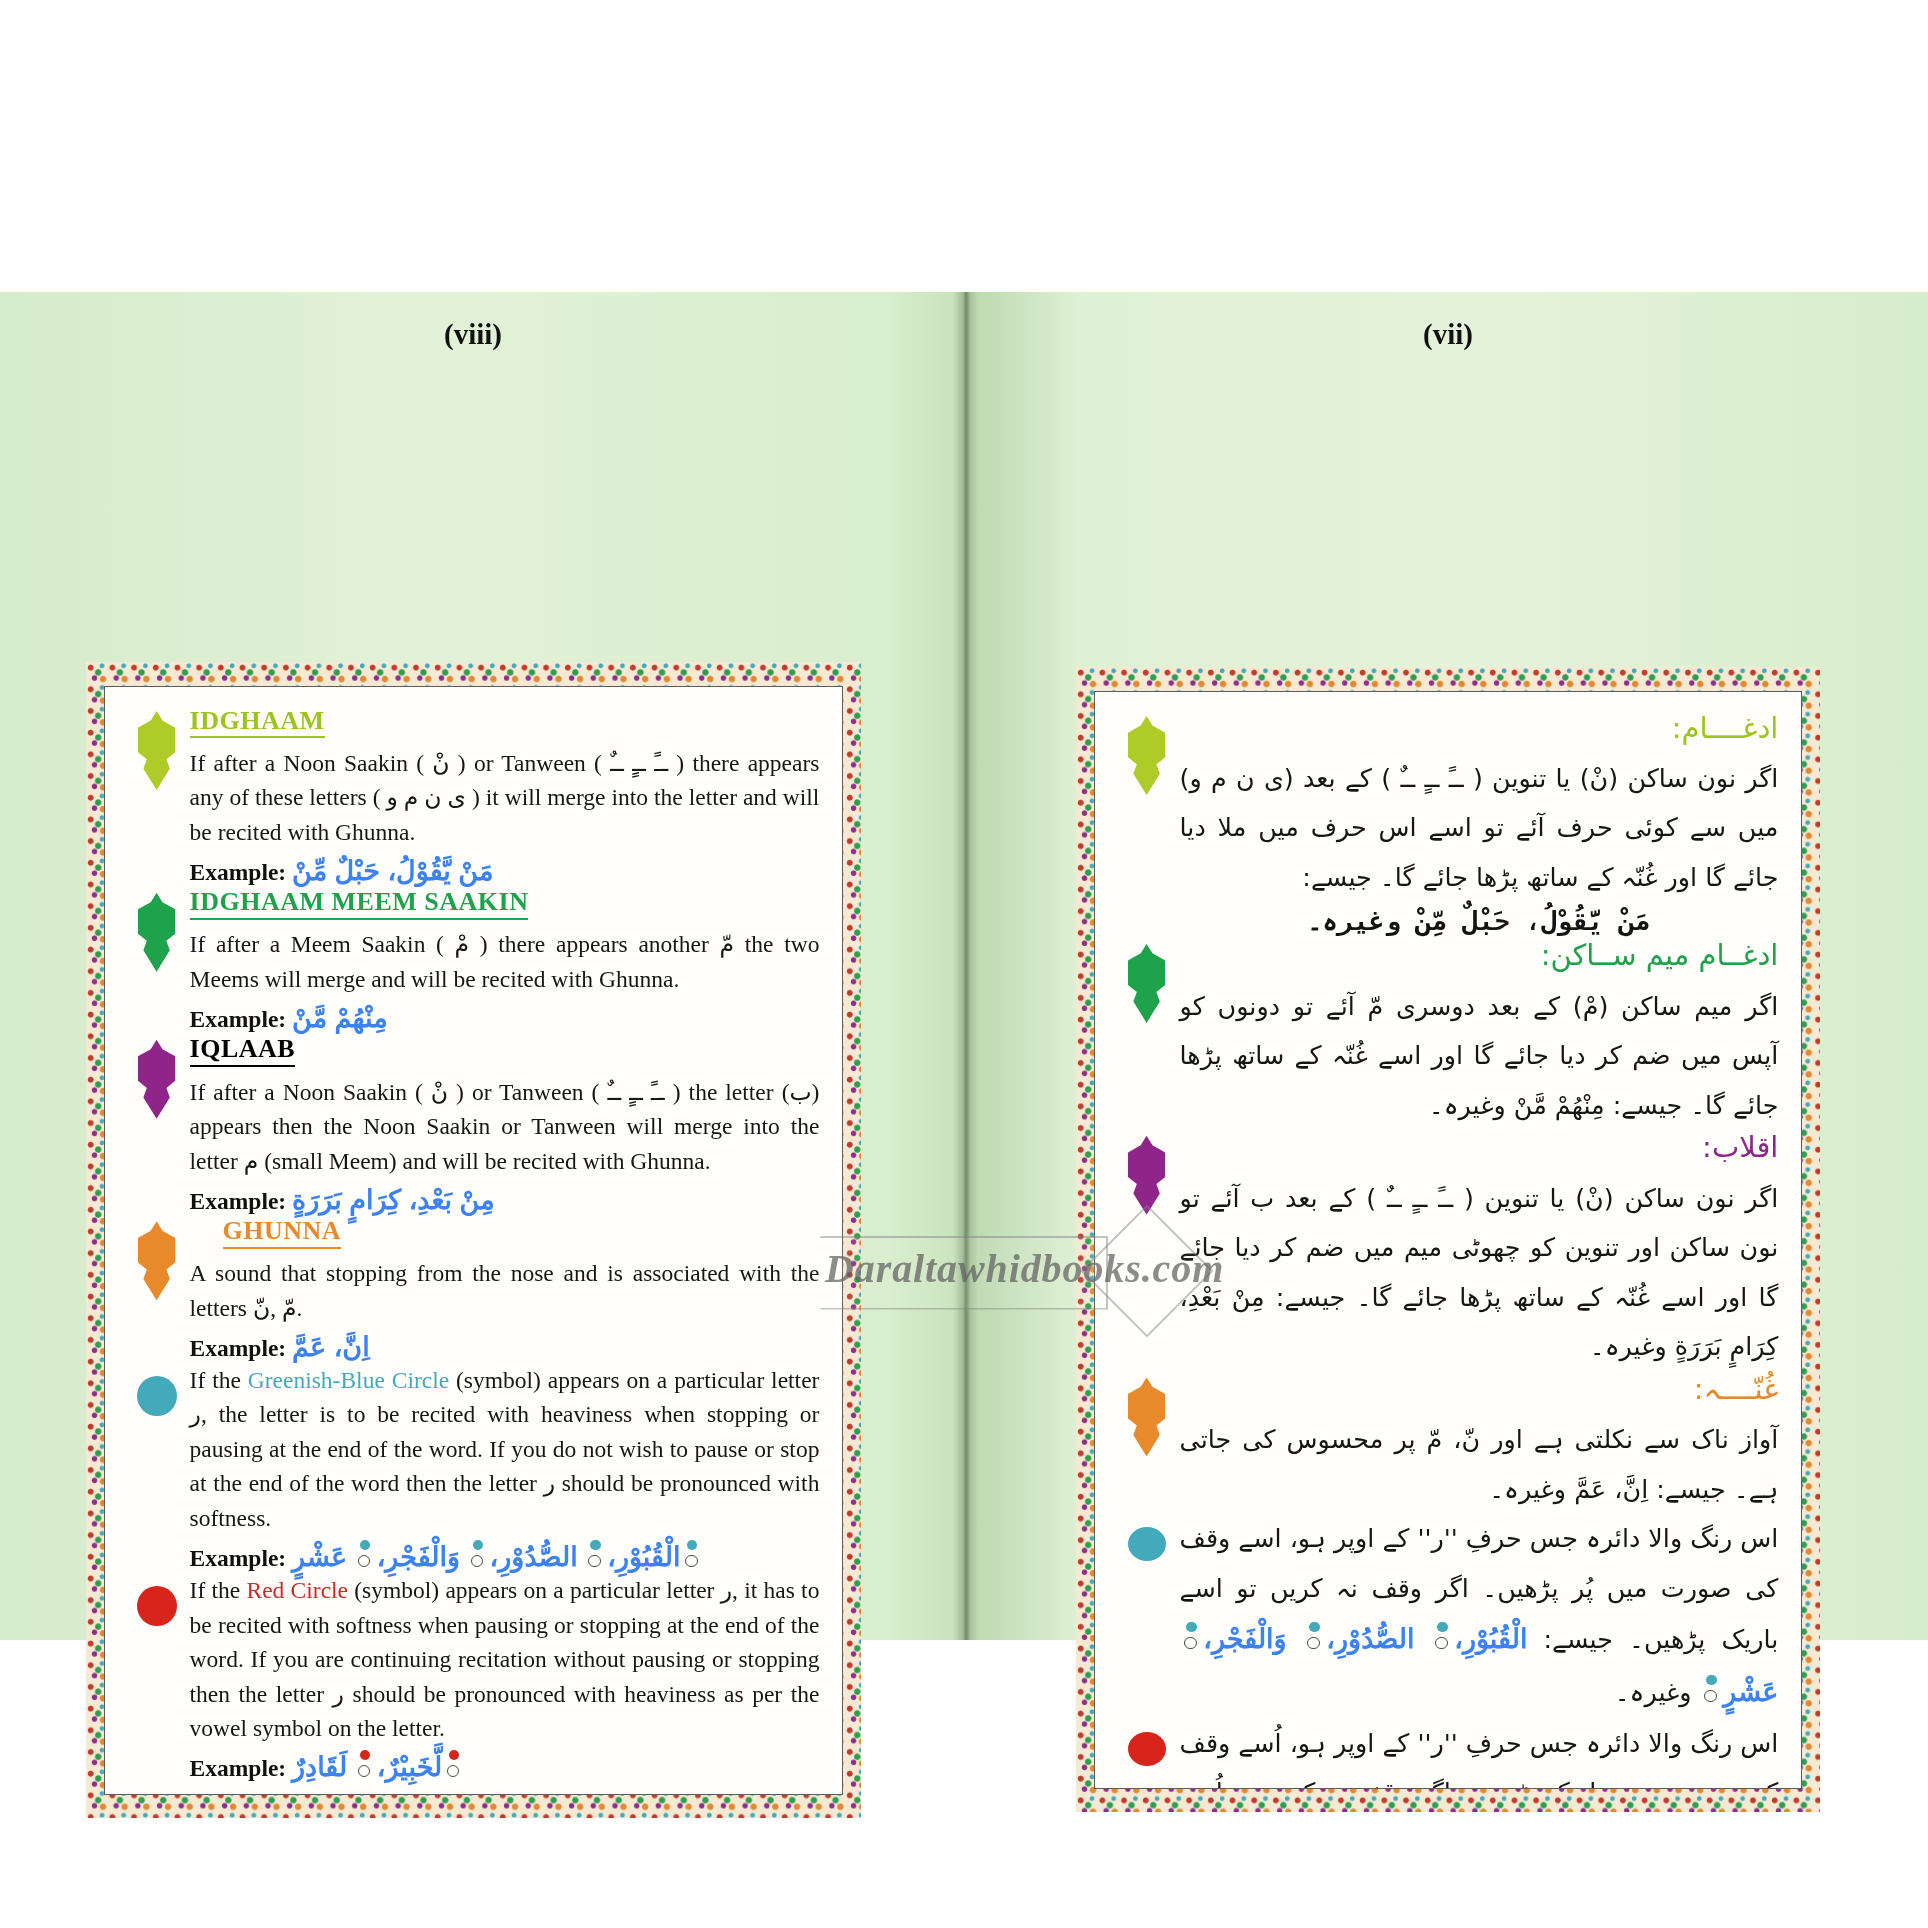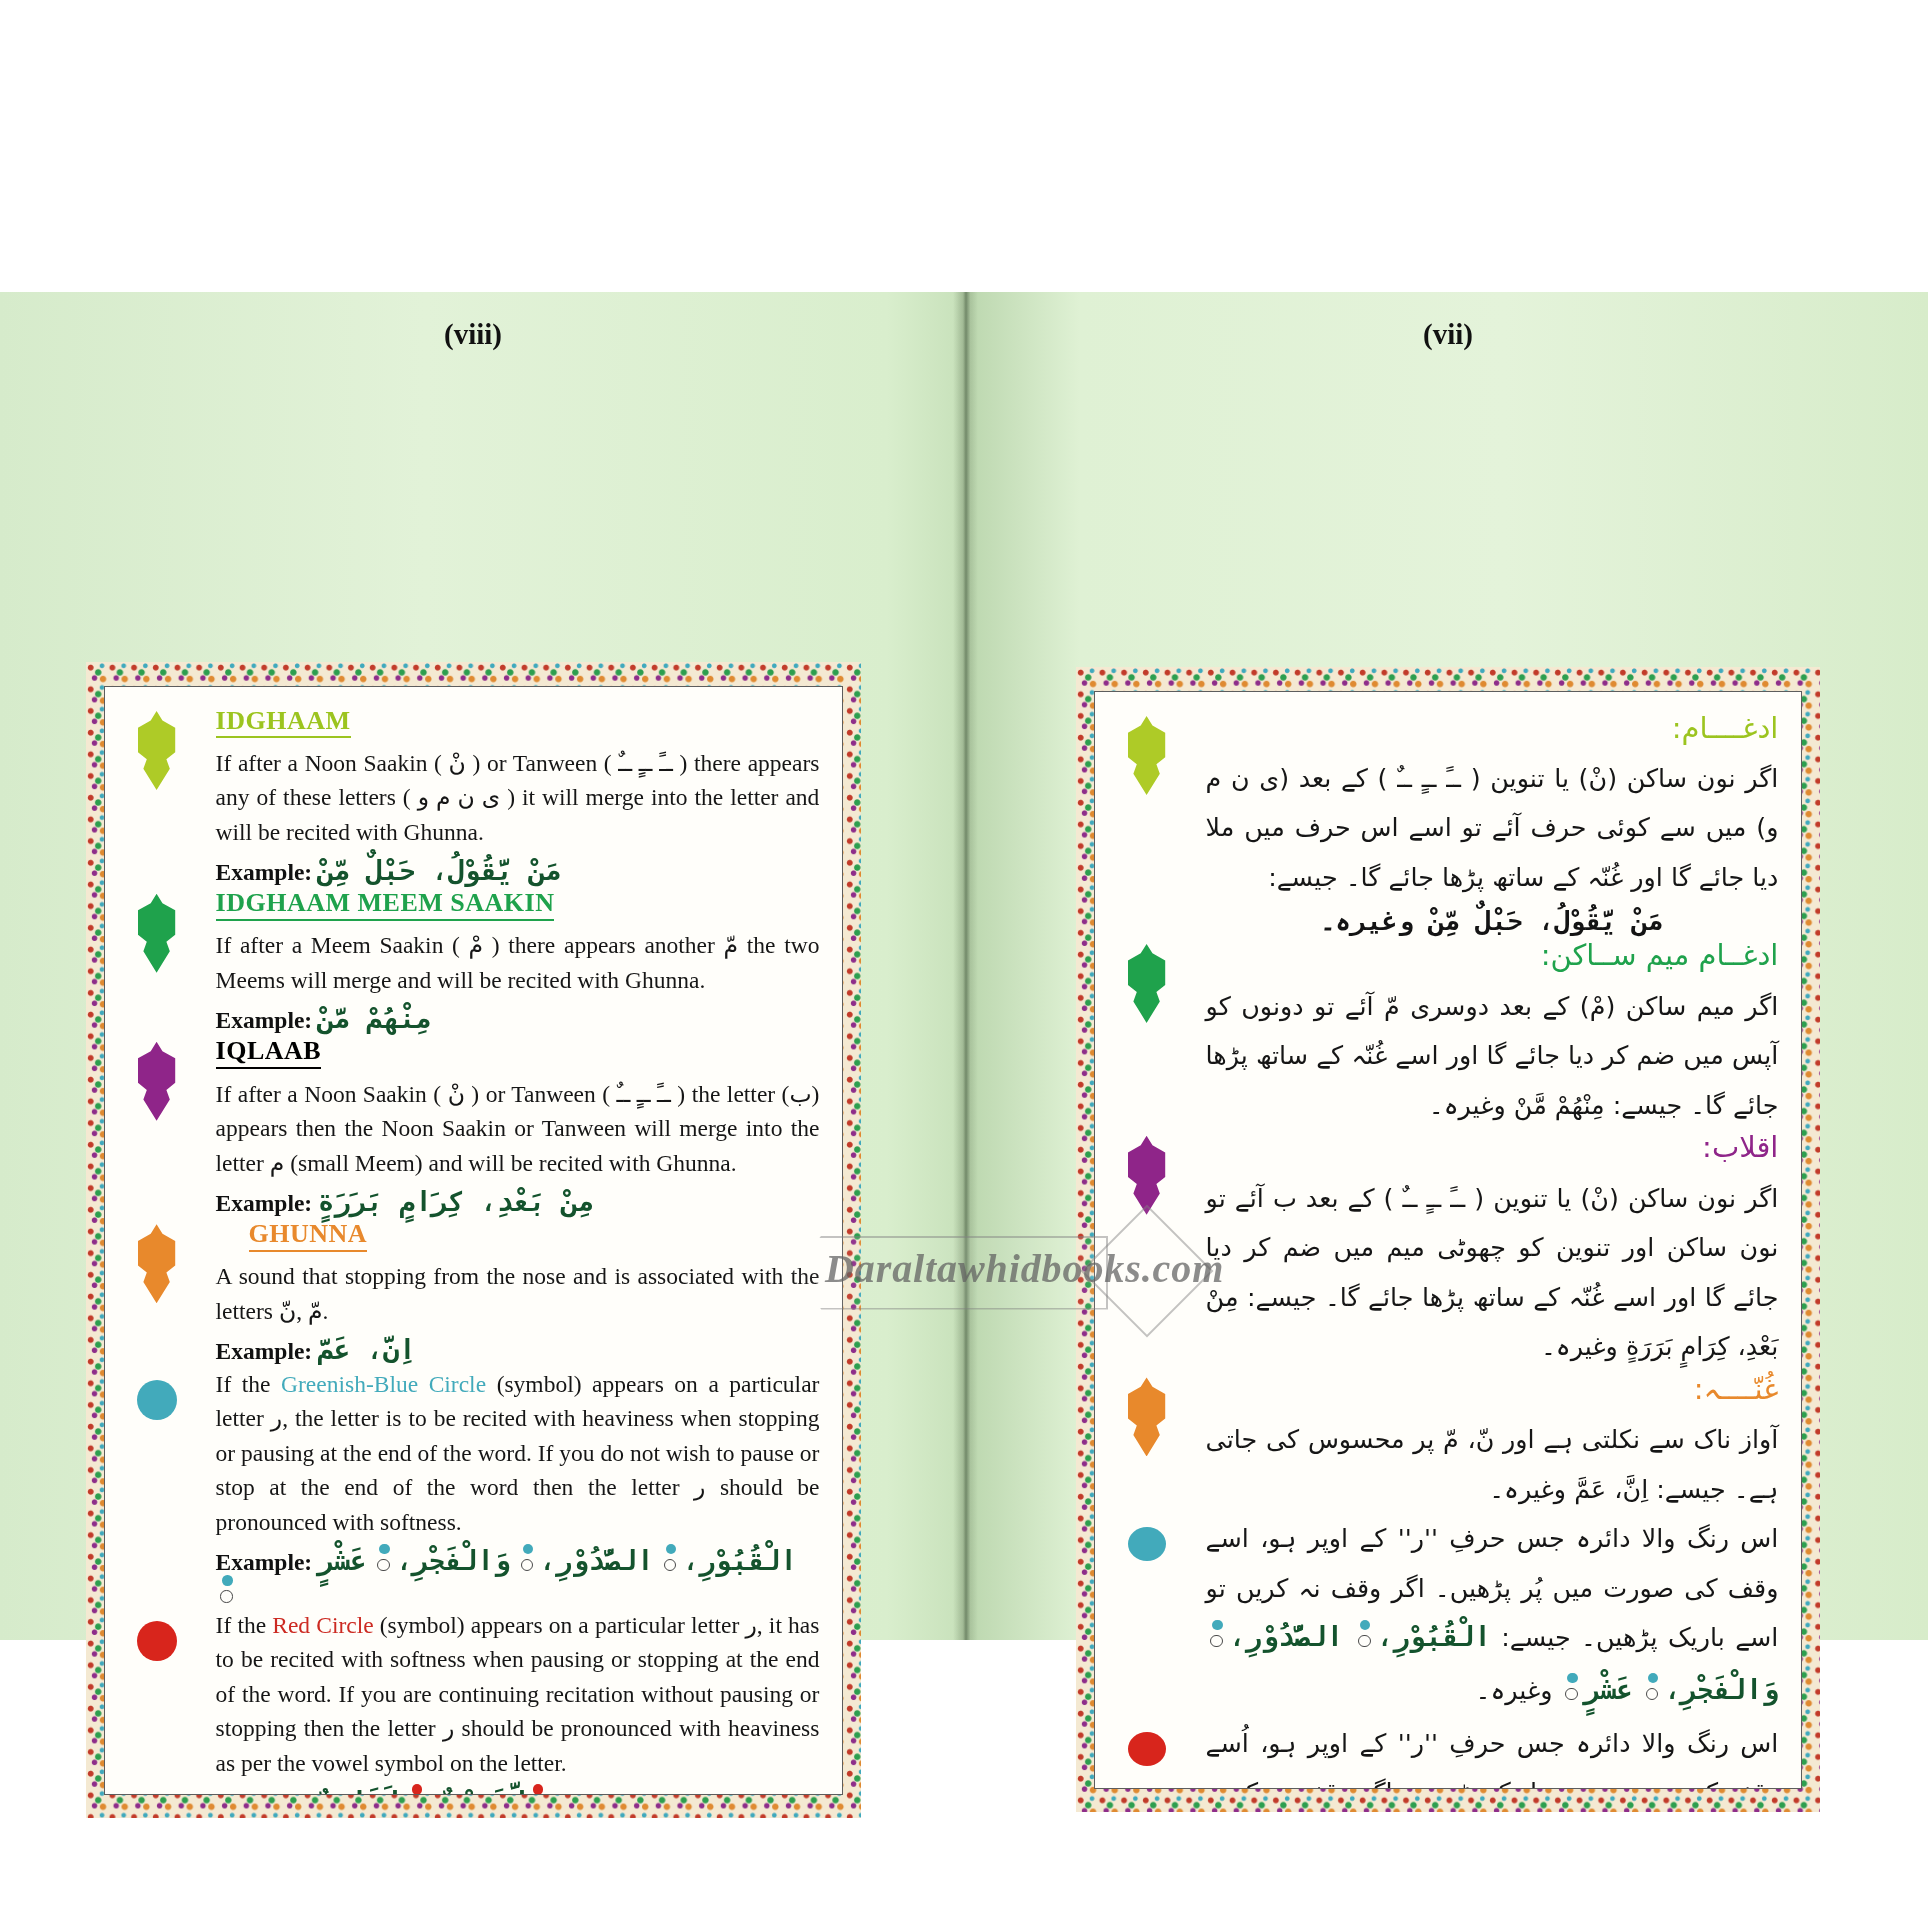--- a/index.html
+++ b/index.html
@@ -24,21 +24,21 @@
       radial-gradient(circle at 17px 17px,#df8a31 2.7px,transparent 3.7px),
       radial-gradient(circle at 16px 3.8px,#3fa9bd 1.9px,transparent 2.8px);
     background-size:21.7px 21.7px;}
   .page-box.left{left:86px;top:370px;width:775px;height:1156px;}
   .page-box.right{left:1076px;top:375px;width:744px;height:1145px;}
   .inner{box-sizing:border-box;width:100%;height:100%;background:#fffefa;
          border:1.9px solid #5d5d5d;padding:19px 22.6px;display:flex;flex-direction:column;
          justify-content:space-between;overflow:hidden;}
   .inner.rtl{direction:rtl;}
   
-  .sec{display:flex;gap:30px;}
+  .sec{display:flex;gap:4px;}
   .symcol{flex:0 0 58px;display:flex;justify-content:center;align-items:flex-start;padding-top:5.6px;}
   .txtcol{flex:1;min-width:0;}
   .leaf{width:49px;height:79px;
     clip-path:polygon(50% 0%,62% 12%,88% 21%,88% 52%,70% 61%,77% 73%,50% 100%,23% 73%,30% 61%,12% 52%,12% 21%,38% 12%);}
   .leaf.chartreuse{background:#aecb27;}
   .leaf.green{background:#1fa24c;}
   .leaf.purple{background:#8f2589;}
   .leaf.orange{background:#e8892c;}
   .circ{width:40px;height:40px;border-radius:50%;margin-top:7.5px;}
   .circ.teal{background:#42aabb;}
@@ -48,21 +48,21 @@
   .hd{display:inline-block;font-weight:bold;font-size:26px;letter-spacing:0.5px;
       border-bottom:2.4px solid currentColor;padding-bottom:0.9px;margin-bottom:7.5px;}
   .hd.chartreuse{color:#9cc41f;}
   .hd.green{color:#1fa24c;}
   .hd.purple{color:#000000;}
   .hd.orange{color:#e8892c;margin-left:33px;}
   .body-en{font-size:23.5px;line-height:1.47;color:#161616;text-align:justify;}
   .teal-text{color:#42aabb;}
   .red-text{color:#cc2a22;}
   .exline{margin-top:5.6px;font-size:23.5px;font-weight:bold;color:#111;}
-  .ar{font-family:Liberation Mono, monospace;font-size:27px;font-weight:bold;color:#14532d;}
+  .ar{font-family:Liberation Sans, sans-serif;font-size:27px;font-weight:bold;color:#3b82f6;}
   
   .hd-ur{display:inline-block;font-family:"DejaVu Sans",sans-serif;font-weight:normal;
          font-size:29px;margin-bottom:9.4px;}
   .body-ur{font-family:"DejaVu Sans",sans-serif;font-size:25.4px;line-height:1.95;
            color:#161616;text-align:justify;}
   .ex-ur{font-family:Liberation Mono, monospace;font-size:26px;font-weight:bold;
          text-align:center;color:#141414;margin-top:3.8px;}
   
   .stop{position:relative;display:inline-block;width:16px;height:25.4px;margin:0 3.8px;vertical-align:-1.9px;}
   .stop::after{content:"";position:absolute;bottom:0.9px;left:0.9px;width:10.4px;height:10.4px;

